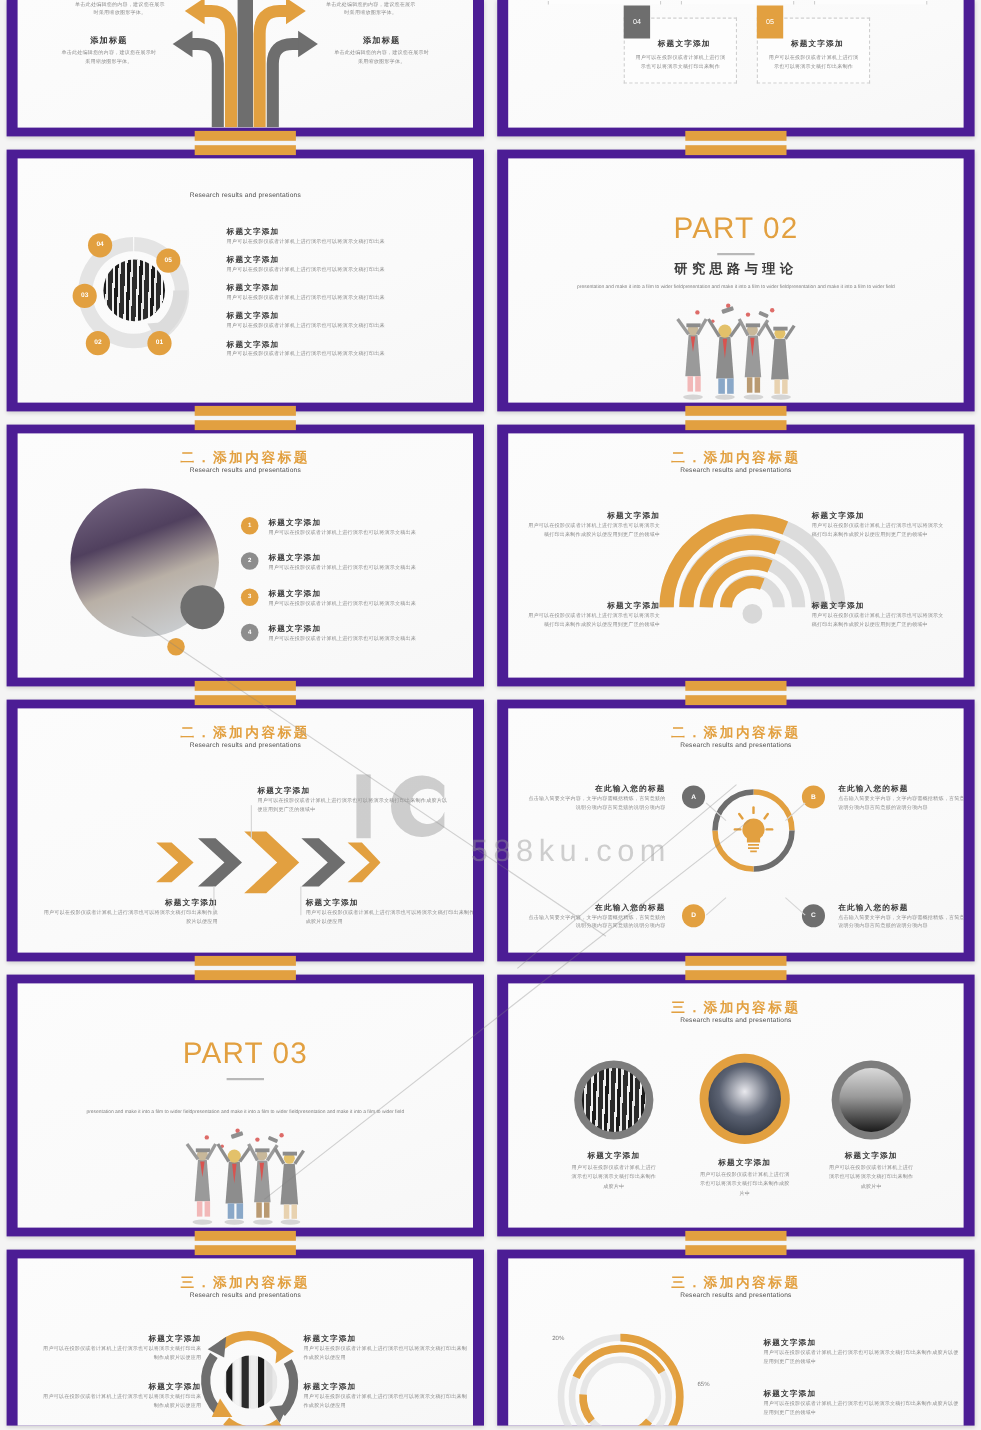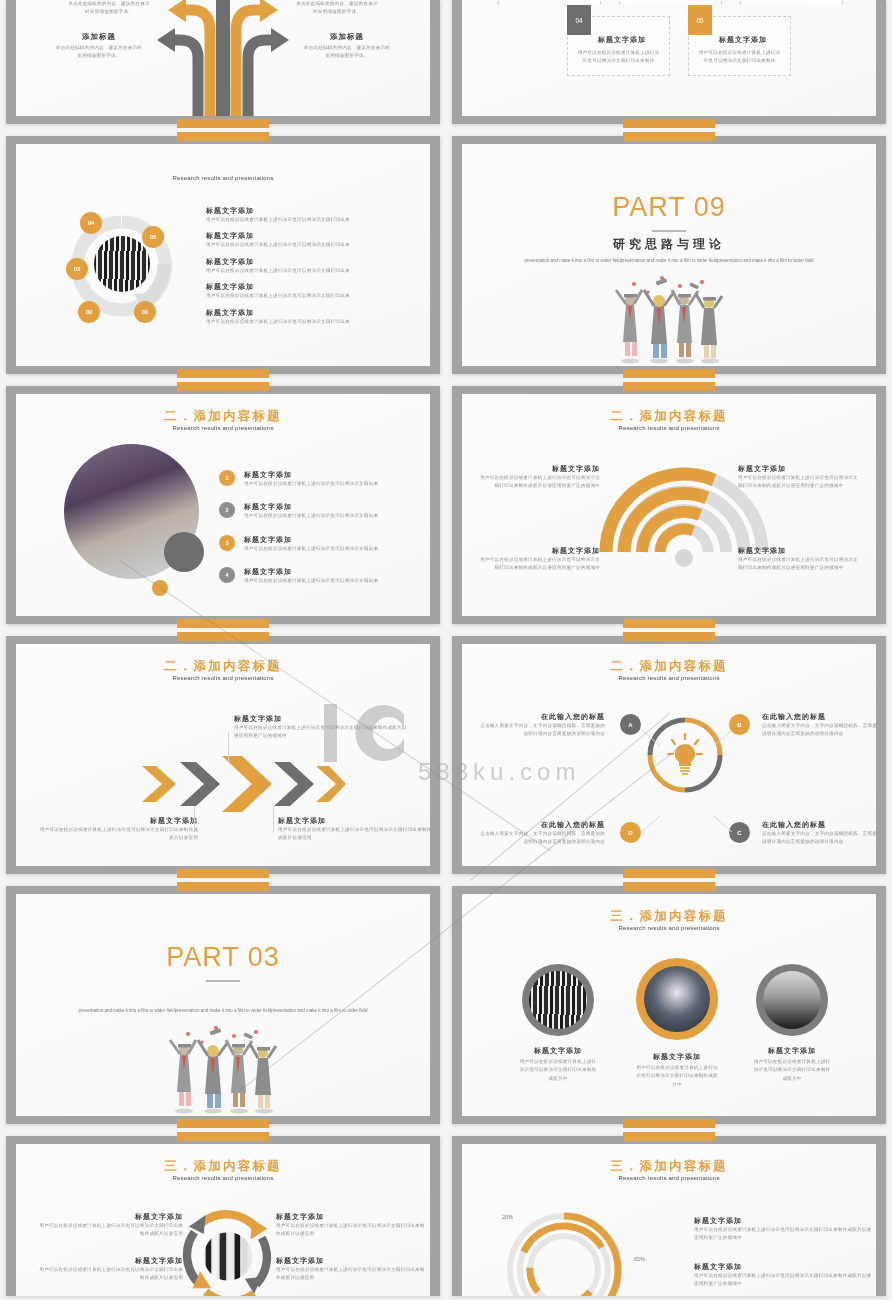--- a/index.html
+++ b/index.html
@@ -23,21 +23,21 @@
     display: flex; flex-wrap: wrap;
   }
   .cell {
     width: 446px; height: 250px;
     padding: 6px 6px;
     position: relative;
   }
   .slide {
     position: relative;
     width: 100%; height: 100%;
-    background: #a3a3a3;
+    background: #4c1d95;
     box-shadow: 0 1px 4px rgba(0,0,0,.16);
     overflow: visible;
   }
   .slide-inner {
     position: absolute;
     left: 10px; right: 10px; top: 8px; bottom: 8px;
     background: linear-gradient(160deg,#fcfcfc 0%,#fafafa 60%,#f7f7f7 100%);
     overflow: hidden;
   }
   
@@ -138,22 +138,22 @@
     position: absolute; left: 0; top: 0; width: 892px; height: 1300px;
     pointer-events: none; z-index: 50;
   }
   .wm-logo {
     position: absolute; left: 398px; top: 700px;
     font-size: 60px; font-weight: bold; color: rgba(150,150,150,.45);
     letter-spacing: 2px; white-space: nowrap;
     font-family: "DejaVu Sans", sans-serif;
   }
   .wm-dom {
-    position: absolute; left: 418px; top: 758px;
-    font-size: 24px; color: rgba(150,150,150,.45);
+    position: absolute; left: 428px; top: 758px;
+    font-size: 28px; color: rgba(150,150,150,.45);
     letter-spacing: 5px; white-space: nowrap;
   }
   .wm-line {
     position: absolute; background: rgba(130,130,130,.35);
     height: 1px; transform-origin: 0 0;
   }
 </style>
 </head>
 <body>
 
@@ -267,21 +267,21 @@
           </div>
         </div>
       </div>
     </div>
 
     <div class="cell">
       <div class="slide">
         <div class="obar top"></div>
         <div class="obar bot"></div>
         <div class="slide-inner">
-          <div class="part-no">PART 09</div>
+          <div class="part-no">PART 02</div>
           <div class="part-rule"></div>
           <div class="part-cn">研究思路与理论</div>
           <div class="part-en">presentation and make it into a film to wider fieldpresentation and make it into a film to wider fieldpresentation and make it into a film to wider field</div>
           <svg class="grads" viewBox="0 0 130 92">
             <g fill="#d9534f" opacity=".85">
               <circle cx="30" cy="12" r="2"></circle>
                 <circle cx="58" cy="6" r="2"></circle>
                 <circle cx="76" cy="14" r="2"></circle>
                 <circle cx="98" cy="10" r="2"></circle>
                 <circle cx="44" cy="20" r="1.6"></circle>

